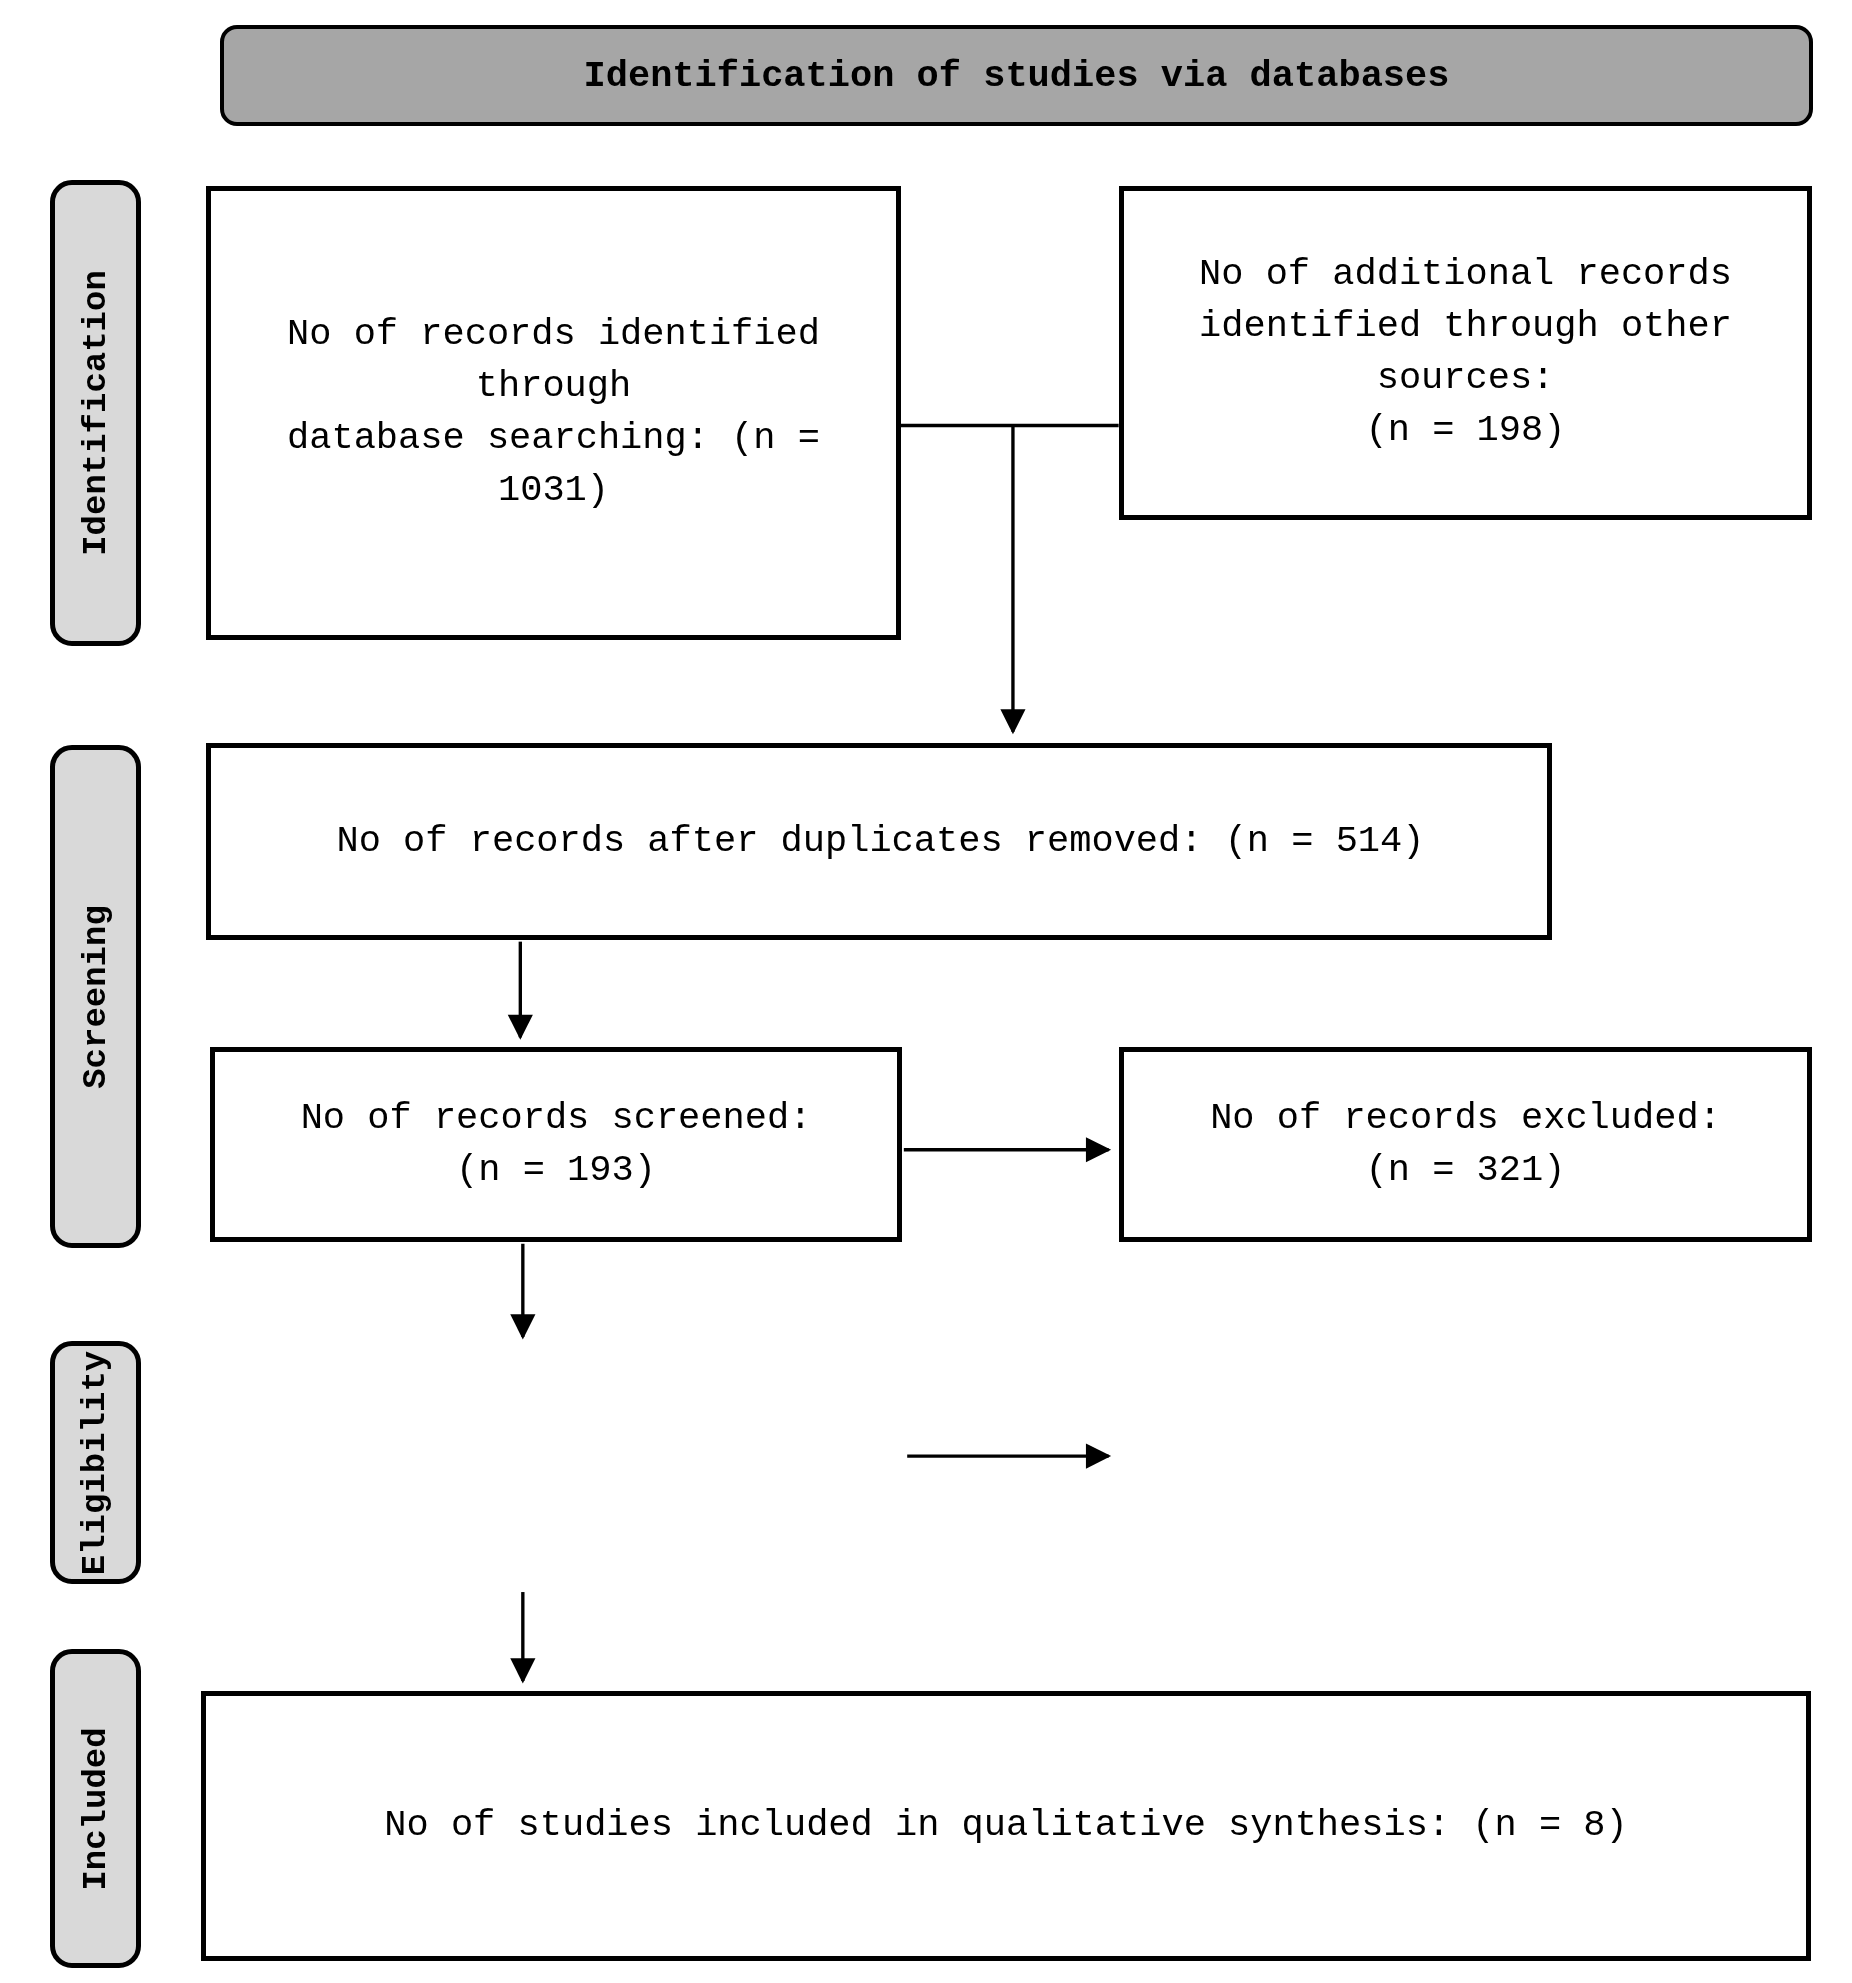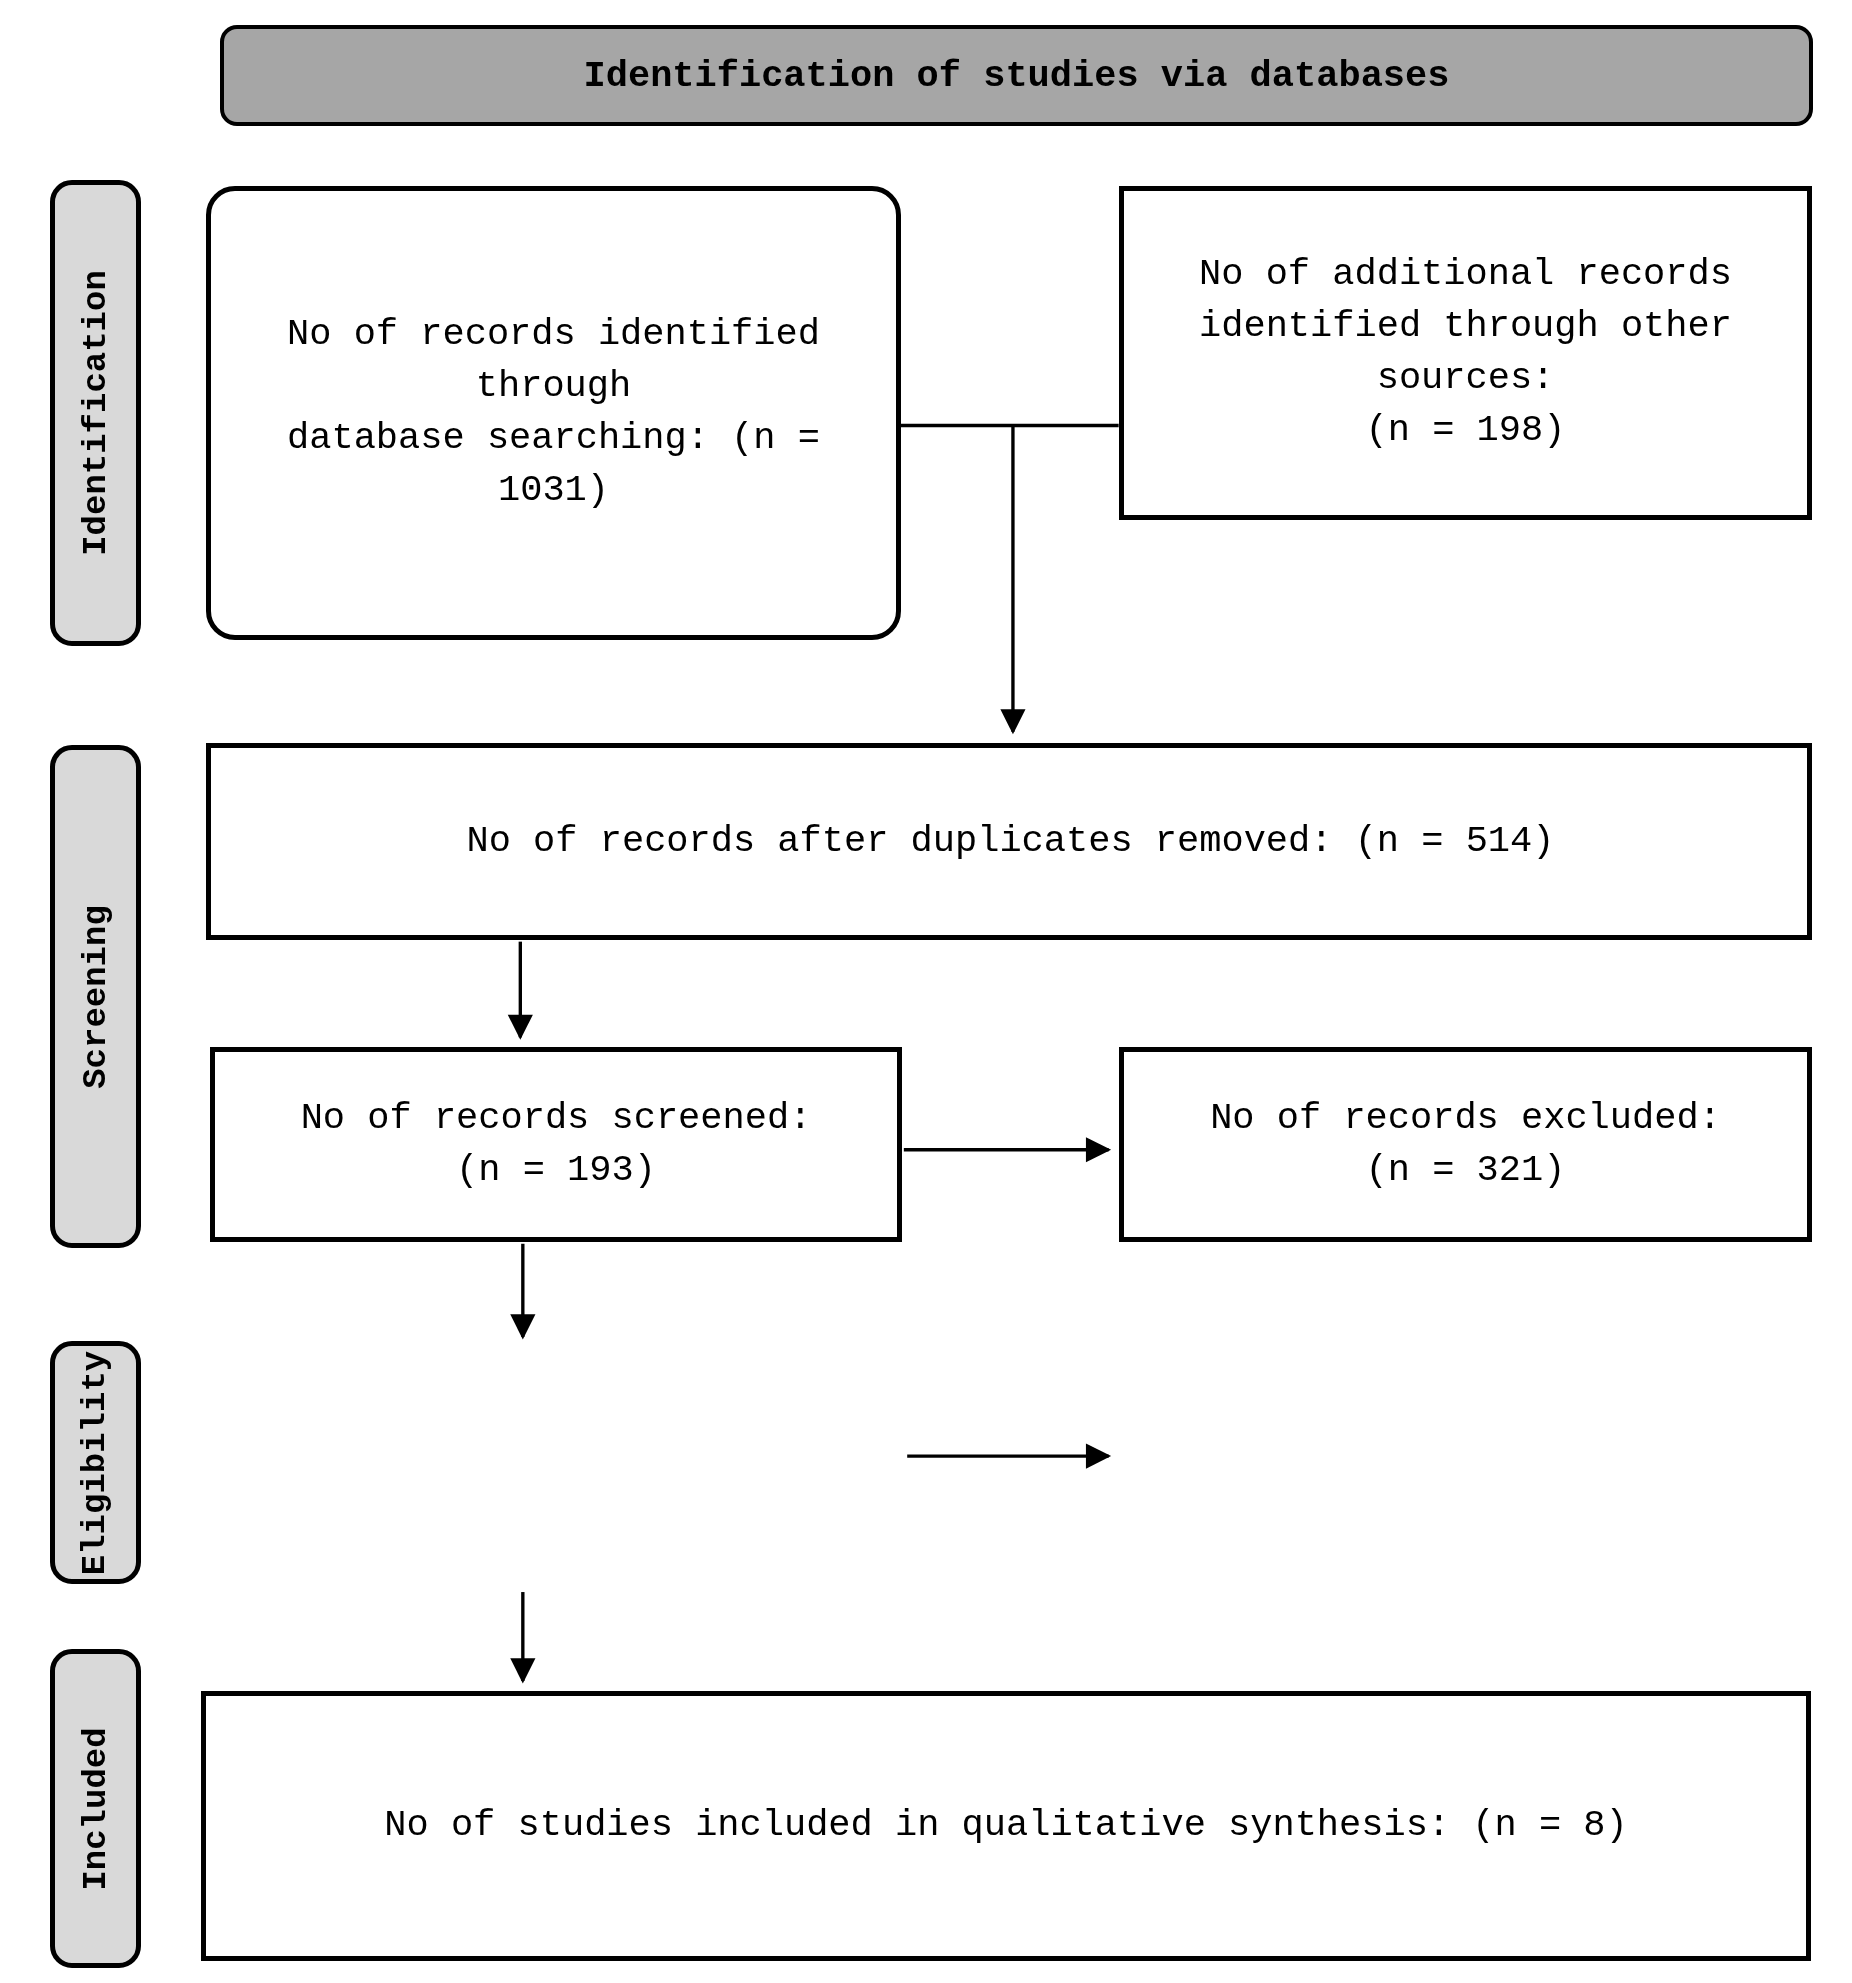--- a/index.html
+++ b/index.html
@@ -49,23 +49,23 @@
   .pbox {
     position: absolute;
     background: var(--box-bg);
     border: 5px solid var(--line-color);
     display: flex; align-items: center; justify-content: center;
     text-align: center;
     font-size: 37px; line-height: 1.4;
     white-space: pre-line;
     padding: 8.4px 17px;
   }
-  .box-records-identified { left: 206px;  top: 186px;  width: 695px;  height: 454px; border-radius: 29px; }
+  .box-records-identified { left: 206px;  top: 186px;  width: 695px;  height: 454px; }
   .box-additional-records { left: 1119px; top: 186px;  width: 693px;  height: 334px; }
-  .box-duplicates-removed { left: 206px;  top: 743px;  width: 1606px; height: 197px; padding-left: 20px; }
+  .box-duplicates-removed { left: 206px;  top: 743px;  width: 1346px; height: 197px; padding-left: 20px; }
   .box-records-screened   { left: 210px;  top: 1047px; width: 692px;  height: 195px; }
   .box-records-excluded   { left: 1119px; top: 1047px; width: 693px;  height: 195px; }
   .box-fulltext-assessed  { left: 210px;  top: 1347px; width: 692px;  height: 243px; }
   .box-fulltext-excluded  { left: 1119px; top: 1345px; width: 693px;  height: 241px; }
   .box-studies-included   { left: 201px;  top: 1691px; width: 1610px; height: 270px; }
   svg.connectors {
     position: absolute; inset: 0;
     width: 1853px; height: 1984px;
     pointer-events: none;
   }

